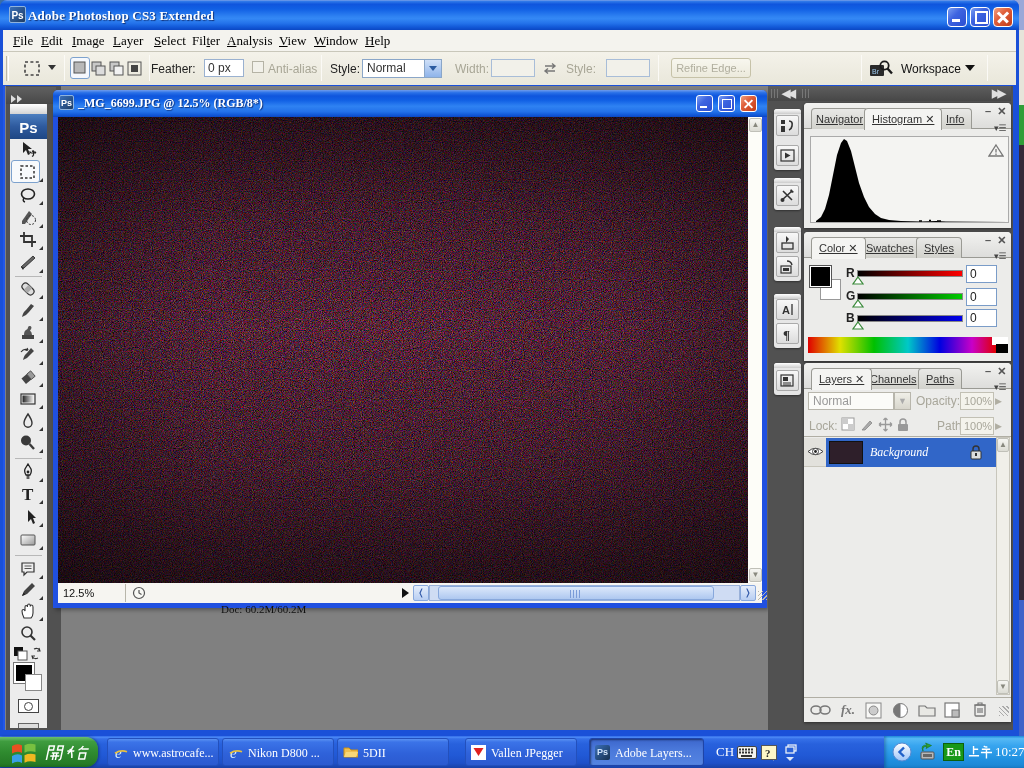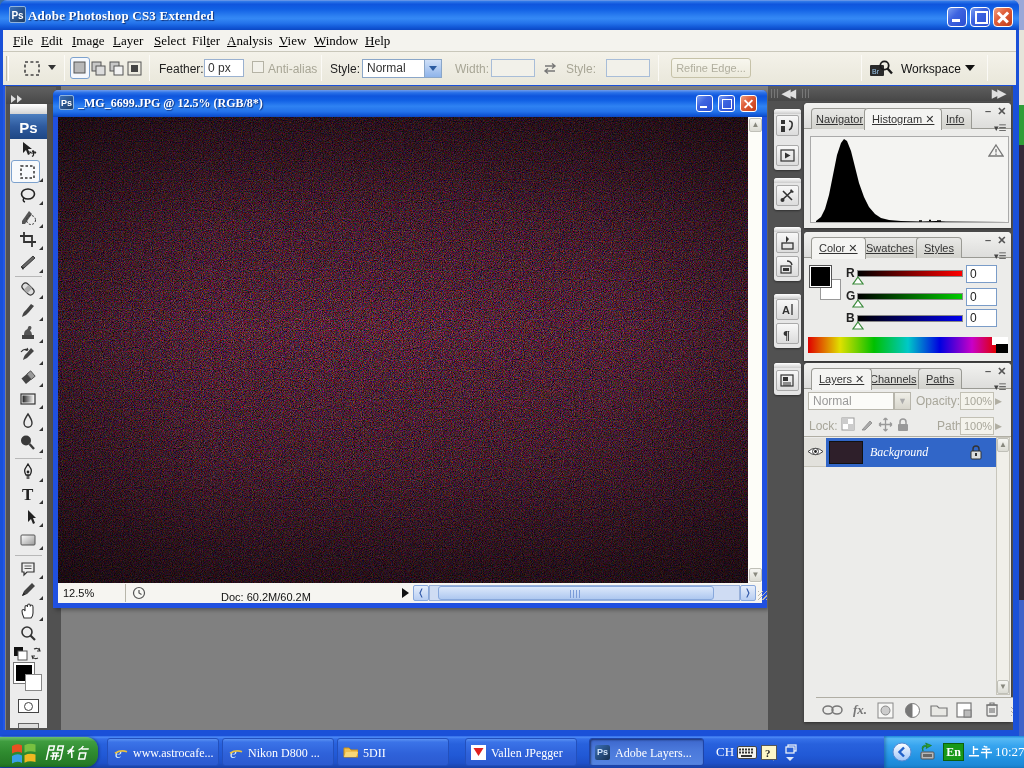--- a/index.html
+++ b/index.html
@@ -93,21 +93,21 @@
 #canvas { position:absolute; left:5px; top:27px; width:690px; height:466px; background:#2c1b28; overflow:hidden;}
 #canvas svg { position:absolute; left:0; top:0;}
 #vign { position:absolute; left:0; top:0; width:690px; height:466px;
   background:radial-gradient(ellipse 92% 72% at 46% 48%, rgba(0,0,0,0) 0%, rgba(0,0,0,0.08) 40%, rgba(8,3,6,0.48) 100%),
              linear-gradient(180deg, rgba(0,0,0,0.40) 0%, rgba(0,0,0,0.15) 22%, rgba(0,0,0,0.0) 45%, rgba(0,0,0,0.18) 78%, rgba(0,0,0,0.42) 100%),
              linear-gradient(90deg, rgba(0,0,0,0.20) 0%, rgba(0,0,0,0.0) 22%, rgba(0,0,0,0.0) 80%, rgba(0,0,0,0.10) 100%);}
 #vscroll { position:absolute; left:695px; top:27px; width:14px; height:466px; background:#fdfdf8; }
 .varrow { position:absolute; left:1px; width:13px; height:14px; background:linear-gradient(180deg,#f6f6f2,#dcdcd4); border:1px solid #c0c0b8; border-radius:2px; color:#88887e; font:8px/12px "Liberation Sans"; text-align:center;}
 #dstatus { position:absolute; left:5px; top:493px; width:704px; height:20px; background:#f6f5f1; font:11px/20px "Liberation Sans"; color:#111;}
 #dstatus .zoom { position:absolute; left:2px; top:0;}
-#dstatus .doc { position:absolute; left:165px; top:4px;}
+#dstatus .doc { position:absolute; left:165px; top:16px;font-family:Liberation Serif, serif;}
 .hsc { position:absolute; top:2px; height:16px; }
 .hsc.trk { left:358px; width:395px; background:#cfdcf3; border:1px solid #9ab1d8;}
 .hsc.thumb { left:380px; width:276px; top:3px; height:14px; background:linear-gradient(180deg,#dce8fb,#aec8f0); border:1px solid #88a8dc; border-radius:3px;}
 .hsc.btn { width:16px; background:linear-gradient(180deg,#e6eefb,#b8cef2); border:1px solid #88a8dc; border-radius:2px; color:#3058a8; font:bold 10px/14px "Liberation Sans"; text-align:center;}
 
 #taskbar { position:absolute; left:0; top:736px; width:1024px; height:32px;
   background:linear-gradient(180deg,#255be0 0%,#4f8df8 3%,#3570e8 9%,#2861dd 25%,#2159d6 60%,#1e50c8 85%,#1941a5 100%); }
 #startbtn { position:absolute; left:0; top:1px; width:98px; height:30px; border-radius:0 12px 12px 0;
   background:linear-gradient(180deg,#6cbf6c 0%,#3f9c3f 15%,#2f8b2f 50%,#267a26 90%,#1d6b1d 100%);
   box-shadow:1px 0 3px rgba(0,0,0,0.4); }
@@ -165,21 +165,21 @@
       </svg>
   <svg class="abs" style="left:106px;top:9px" width="16" height="15">
         <rect x="1" y="1" width="9" height="9" fill="#c8c8c8" stroke="#555"></rect>
         <rect x="5" y="5" width="9" height="9" fill="#f2f2f2" stroke="#555"></rect>
       </svg>
   <svg class="abs" style="left:124px;top:9px" width="16" height="15">
         <rect x="1" y="1" width="13" height="13" fill="none" stroke="#555"></rect>
         <rect x="4" y="4" width="7" height="7" fill="#444"></rect>
       </svg>
   <div class="sep" style="left:146px"></div>
-  <div class="lbl" style="left:156px;color:#222">Feather:</div>
+  <div class="lbl" style="left:148px;color:#222">Feather:</div>
   <div class="field" style="left:201px;top:7px;width:40px;height:18px">0 px</div>
   <div class="abs" style="left:249px;top:9px;width:12px;height:12px;background:#f2f1ea;border:1px solid #b5b3a5"></div>
   <div class="lbl dis" style="left:265px">Anti-alias</div>
   <div class="sep" style="left:318px"></div>
   <div class="lbl" style="left:327px;color:#222">Style:</div>
   <div class="abs" style="left:359px;top:7px;width:80px;height:19px;background:#fff;border:1px solid #8aa6c8;font:12px/17px 'Liberation Sans'">
     <span style="padding-left:4px">Normal</span>
     <div class="abs" style="right:0;top:0;width:17px;height:17px;background:linear-gradient(180deg,#cfe0f8,#8fb4ea);border-left:1px solid #8aa6c8"></div>
     <div class="abs" style="right:4px;top:6px;width:0;height:0;border-left:4px solid transparent;border-right:4px solid transparent;border-top:5px solid #2a5aa0"></div>
   </div>
@@ -601,21 +601,21 @@
     <div class="abs" style="left:66px;top:80px;color:#fff;font:italic 12px/18px 'Liberation Serif',serif">Background</div>
     <svg class="abs" style="left:165px;top:81px" width="14" height="16">
             <rect x="2" y="7" width="10" height="8" rx="1" fill="#ddd" stroke="#333"></rect>
             <path d="M4 7 v-2 a3 3 0 0 1 6 0 v2" fill="none" stroke="#333" stroke-width="1.4"></path>
             <rect x="6" y="9" width="2" height="3" fill="#333"></rect>
           </svg>
     <div class="abs" style="left:192px;top:74px;width:14px;height:258px;background:#f0efe9;border:1px solid #c8c6bc">
       <div class="varrow" style="top:0px;left:0;width:12px">▲</div>
       <div class="varrow" style="bottom:0px;left:0;width:12px">▼</div>
     </div>
-    <div class="abs" style="left:12px;top:334px;width:207px;height:25px;background:#ececea;border-top:1px solid #b0aea4">
+    <div class="abs" style="left:0;top:334px;width:207px;height:25px;background:#ececea;border-top:1px solid #b0aea4">
      <svg class="abs" style="left:6px;top:6px" width="22" height="12">
               <ellipse cx="6" cy="6" rx="5" ry="4" fill="none" stroke="#777" stroke-width="1.5"></ellipse>
               <ellipse cx="15" cy="6" rx="5" ry="4" fill="none" stroke="#777" stroke-width="1.5"></ellipse>
             </svg>
      <div class="abs" style="left:37px;top:4px;font:italic bold 13px/16px 'Liberation Serif';color:#777">fx.</div>
      <svg class="abs" style="left:61px;top:4px" width="17" height="17">
               <rect x="1" y="1" width="15" height="15" fill="#f8f8f6" stroke="#888"></rect>
               <circle cx="8.5" cy="8.5" r="4.5" fill="#ccc" stroke="#888"></circle>
             </svg>
      <svg class="abs" style="left:88px;top:4px" width="17" height="17">

